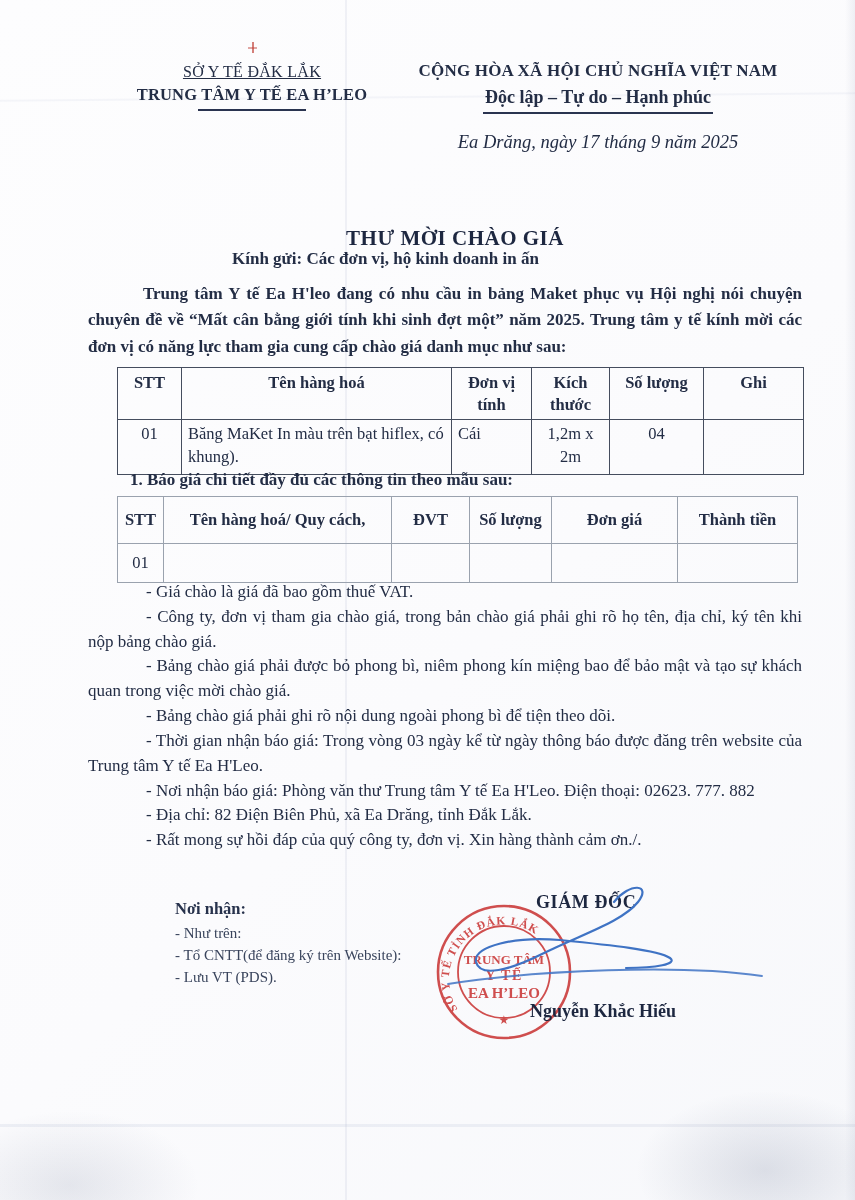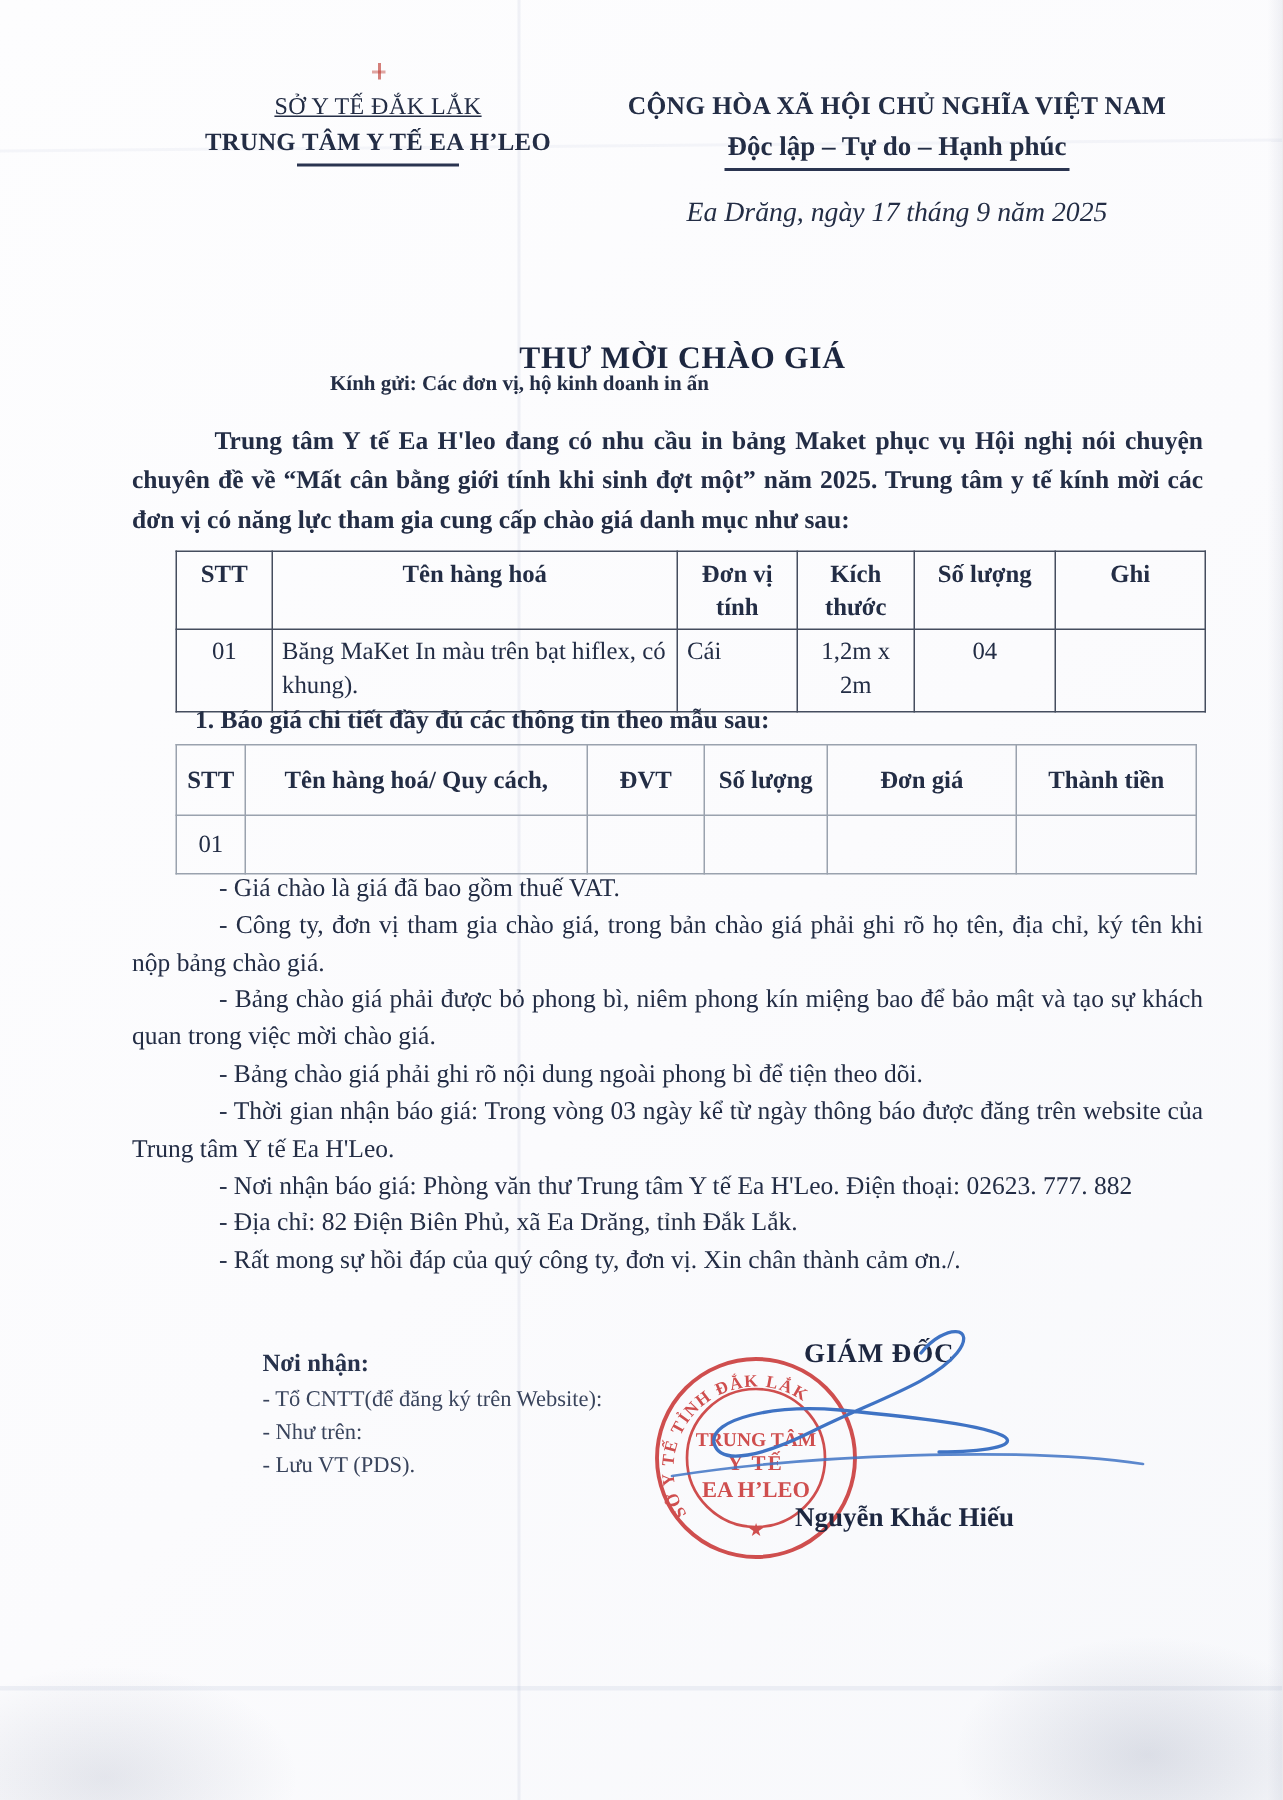--- a/index.html
+++ b/index.html
@@ -30,21 +30,21 @@
   .org-left{position:absolute;left:118px;top:60px;width:268px;text-align:center;line-height:1.45;}
   .org-left .l1{font-size:16px;letter-spacing:.3px;text-decoration:underline;}
   .org-left .l2{font-size:16.5px;font-weight:bold;letter-spacing:.2px;}
   .org-left .l2:after{content:"";display:block;width:108px;height:1.5px;background:#2a3450;margin:2px auto 0;}
   .org-right{position:absolute;left:398px;top:58px;width:400px;text-align:center;line-height:1.5;}
   .org-right .l1{font-size:17px;font-weight:bold;letter-spacing:.2px;}
   .org-right .l2{font-size:18px;font-weight:bold;display:inline-block;border-bottom:2px solid #2a3450;padding:0 2px 1px;}
   .dateline{position:absolute;left:398px;top:132px;width:400px;text-align:center;font-style:italic;font-size:18.5px;}
 
   .title{position:absolute;left:90px;top:191px;width:730px;text-align:center;font-size:21px;font-weight:bold;letter-spacing:.5px;color:#1d2740;margin-top:35px;}
-  .salutation{position:absolute;left:220px;top:249px;font-size:14px;font-weight:bold;}
+  .salutation{position:absolute;left:232px;top:249px;font-size:17px;font-weight:bold;}
   .intro{position:absolute;left:88px;top:281px;width:714px;font-size:17px;line-height:1.55;text-align:justify;text-indent:55px;font-weight:bold;}
 
   
   table{border-collapse:collapse;table-layout:fixed;}
   .t1{position:absolute;left:117px;top:367px;width:686px;}
   .t1 th,.t1 td{border:1.4px solid #454d5e;padding:2px 6px;font-size:16.5px;vertical-align:top;}
   .t1 th{font-weight:bold;text-align:center;line-height:1.35;padding-top:4px;}
   .t1 td{line-height:1.4;}
   .t1 .c-center{text-align:center;}
   .t1 tbody td{height:50px;}
@@ -162,27 +162,27 @@
   </table>
 
   <div class="notes">
     <p>- Giá chào là giá đã bao gồm thuế VAT.</p>
     <p>- Công ty, đơn vị tham gia chào giá, trong bản chào giá phải ghi rõ họ tên, địa chỉ, ký tên khi nộp bảng chào giá.</p>
     <p>- Bảng chào giá phải được bỏ phong bì, niêm phong kín miệng bao để bảo mật và tạo sự khách quan trong việc mời chào giá.</p>
     <p>- Bảng chào giá phải ghi rõ nội dung ngoài phong bì để tiện theo dõi.</p>
     <p>- Thời gian nhận báo giá: Trong vòng 03 ngày kể từ ngày thông báo được đăng trên website của Trung tâm Y tế Ea H'Leo.</p>
     <p>- Nơi nhận báo giá: Phòng văn thư Trung tâm Y tế Ea H'Leo. Điện thoại: 02623. 777. 882</p>
     <p>- Địa chỉ: 82 Điện Biên Phủ, xã Ea Drăng, tỉnh Đắk Lắk.</p>
-    <p>- Rất mong sự hồi đáp của quý công ty, đơn vị. Xin chân thành cảm ơn./.</p>
+    <p>- Rất mong sự hồi đáp của quý công ty, đơn vị. Xin hàng thành cảm ơn./.</p>
   </div>
 
   <div class="recipients">
     <div class="rt">Nơi nhận:</div>
+    <div class="ri">- Như trên:</div>
     <div class="ri">- Tổ CNTT(để đăng ký trên Website):</div>
-    <div class="ri">- Như trên:</div>
     <div class="ri">- Lưu VT (PDS).</div>
   </div>
 
   <div class="director-title">GIÁM ĐỐC</div>
 
   <svg class="stamp-svg" width="140" height="140" viewBox="0 0 140 140">
     <defs>
       <path id="ringArc" d="M 25,109 A 55,55 0 1 1 115,109" fill="none"></path>
     </defs>
     <circle cx="70" cy="70" r="66" fill="none" stroke="#cc4040" stroke-width="2.6"></circle>

